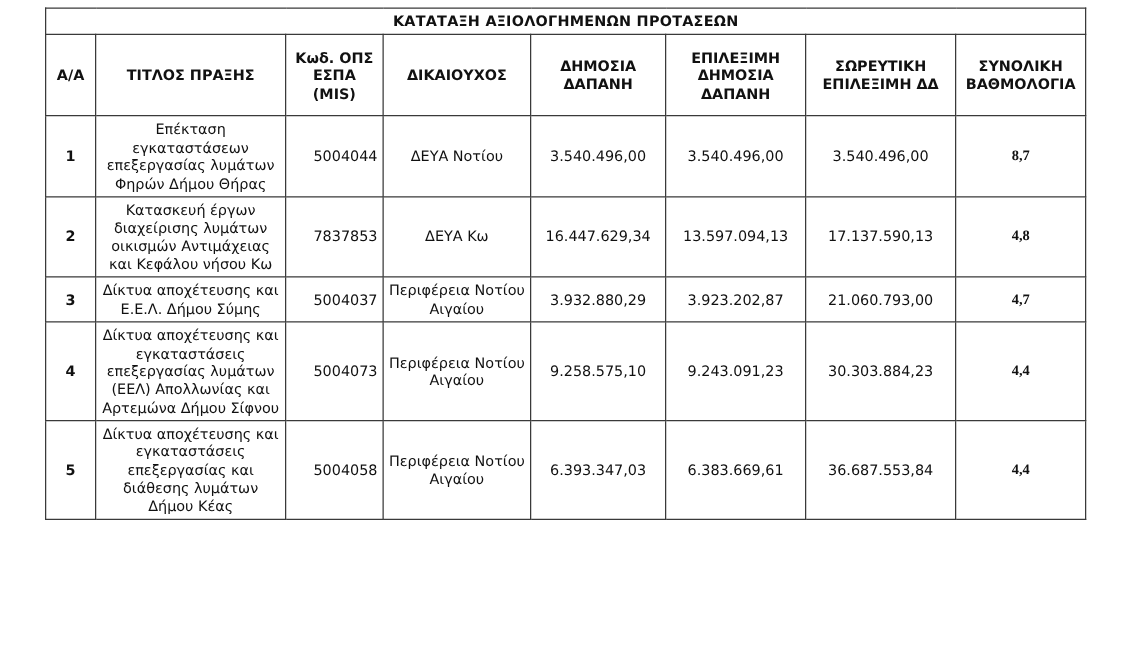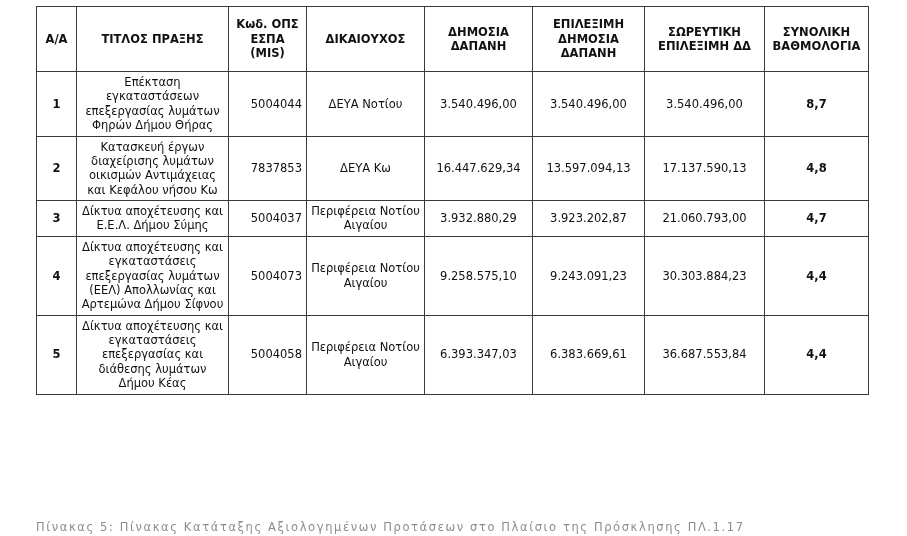--- a/index.html
+++ b/index.html
@@ -90,20 +90,21 @@
     line-height: 1.45;
   }
   .cell-num {
     text-align: center;
     font-size: 11.5px;
   }
   .cell-score {
     text-align: center;
     font-weight: bold;
     font-size: 12px;
+    font-family: Liberation Serif, serif;
   }
   .bottom-text {
     position: absolute;
     left: 36px;
     top: 520px;
     width: 840px;
     font-size: 11.5px;
     color: #8d8d8d;
     white-space: nowrap;
     overflow: hidden;
@@ -121,20 +122,23 @@
         <col class="col-aa">
         <col class="col-title">
         <col class="col-mis">
         <col class="col-benef">
         <col class="col-pub">
         <col class="col-elig">
         <col class="col-cum">
         <col class="col-score">
       </colgroup>
       <tbody>
+        <tr class="title-row">
+          <td colspan="8">ΚΑΤΑΤΑΞΗ ΑΞΙΟΛΟΓΗΜΕΝΩΝ ΠΡΟΤΑΣΕΩΝ</td>
+        </tr>
         <tr class="head-row">
           <td><span>Α/Α</span></td>
           <td><span>ΤΙΤΛΟΣ ΠΡΑΞΗΣ</span></td>
           <td><span class="multiline">Κωδ. ΟΠΣ<br>ΕΣΠΑ<br>(MIS)</span></td>
           <td><span>ΔΙΚΑΙΟΥΧΟΣ</span></td>
           <td><span class="multiline">ΔΗΜΟΣΙΑ<br>ΔΑΠΑΝΗ</span></td>
           <td><span class="multiline">ΕΠΙΛΕΞΙΜΗ<br>ΔΗΜΟΣΙΑ<br>ΔΑΠΑΝΗ</span></td>
           <td><span class="multiline">ΣΩΡΕΥΤΙΚΗ<br>ΕΠΙΛΕΞΙΜΗ ΔΔ</span></td>
           <td><span class="multiline">ΣΥΝΟΛΙΚΗ<br>ΒΑΘΜΟΛΟΓΙΑ</span></td>
         </tr>
@@ -190,15 +194,14 @@
           <td class="cell-benef">Περιφέρεια Νοτίου Αιγαίου</td>
           <td class="cell-num">6.393.347,03</td>
           <td class="cell-num">6.383.669,61</td>
           <td class="cell-num">36.687.553,84</td>
           <td class="cell-score">4,4</td>
         </tr>
       </tbody>
     </table>
   </div>
 
-  <div class="bottom-text">Πίνακας 5: Πίνακας Κατάταξης Αξιολογημένων Προτάσεων στο Πλαίσιο της Πρόσκλησης ΠΛ.1.17</div>
 
 </div>
 
 </body></html>

